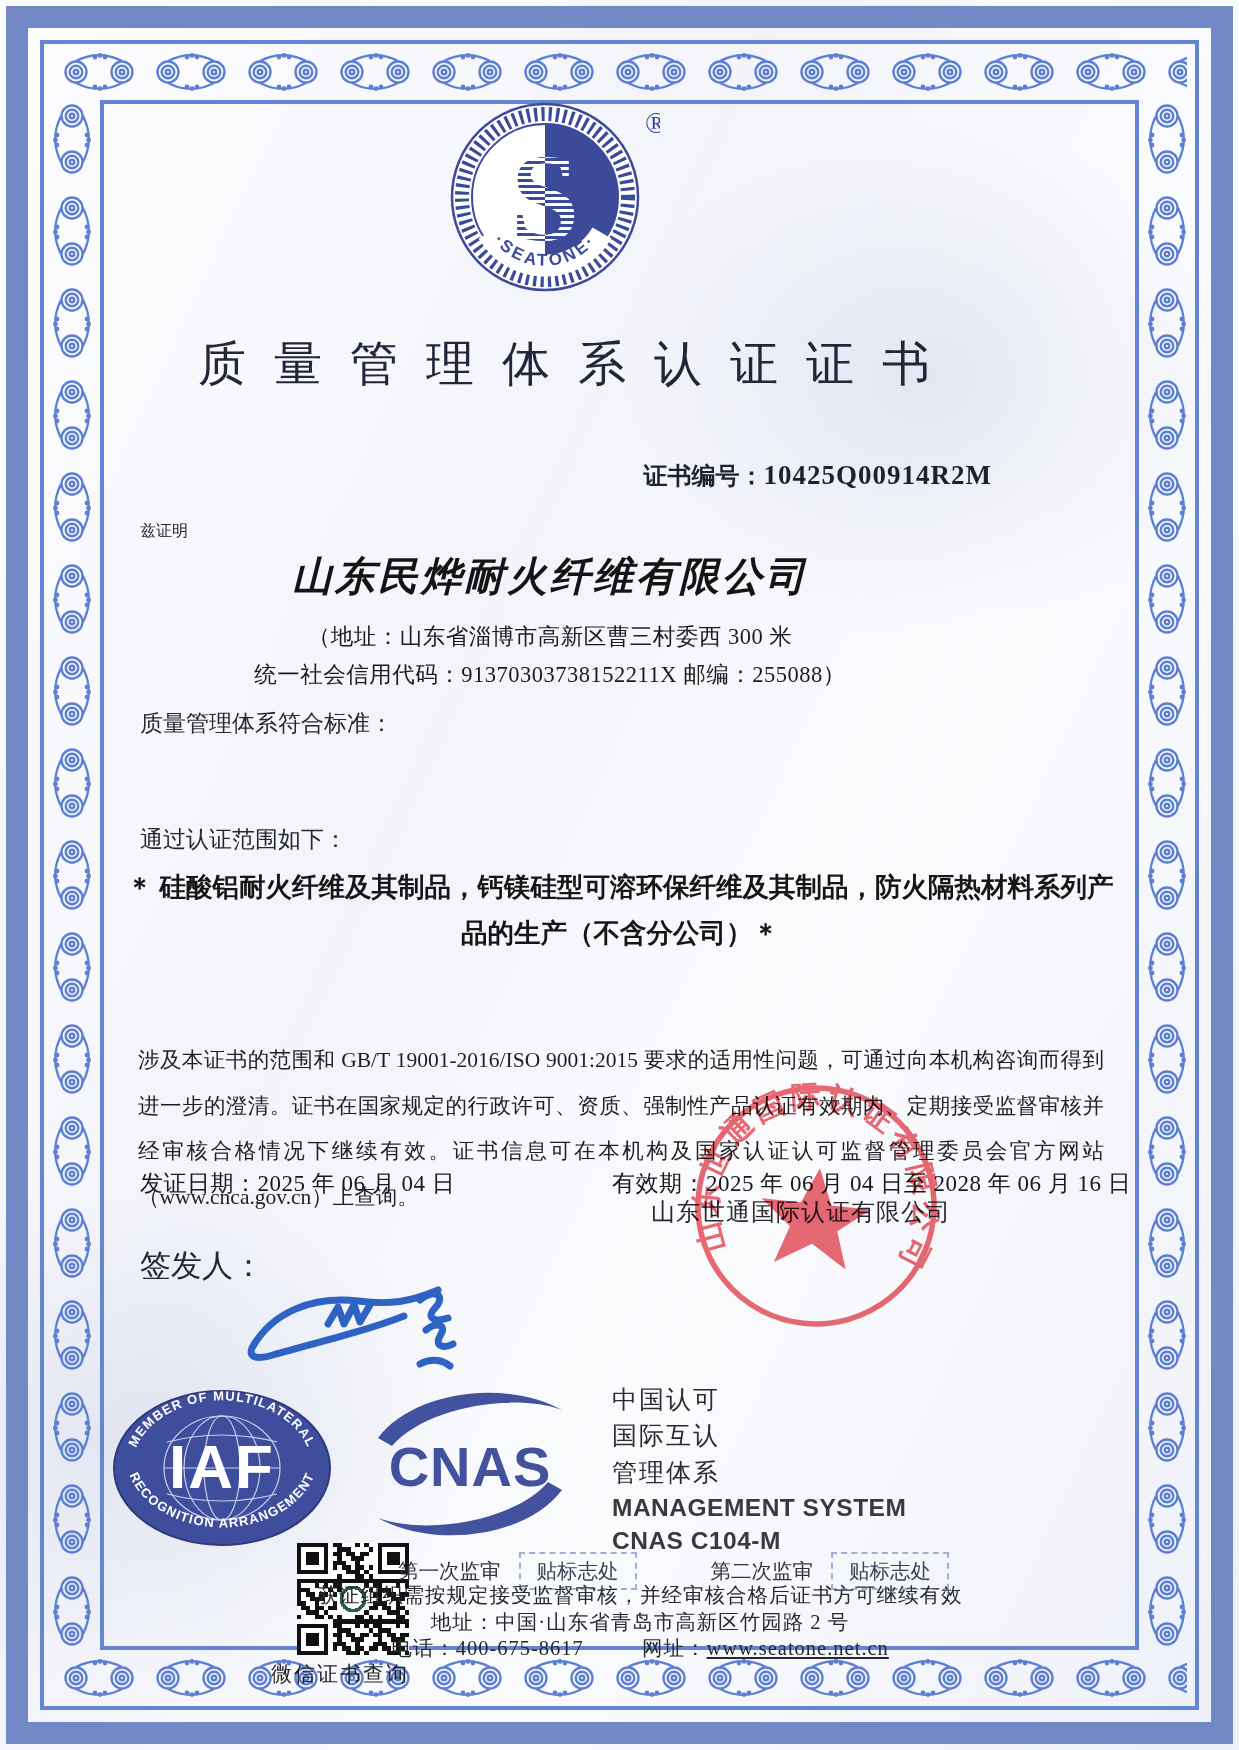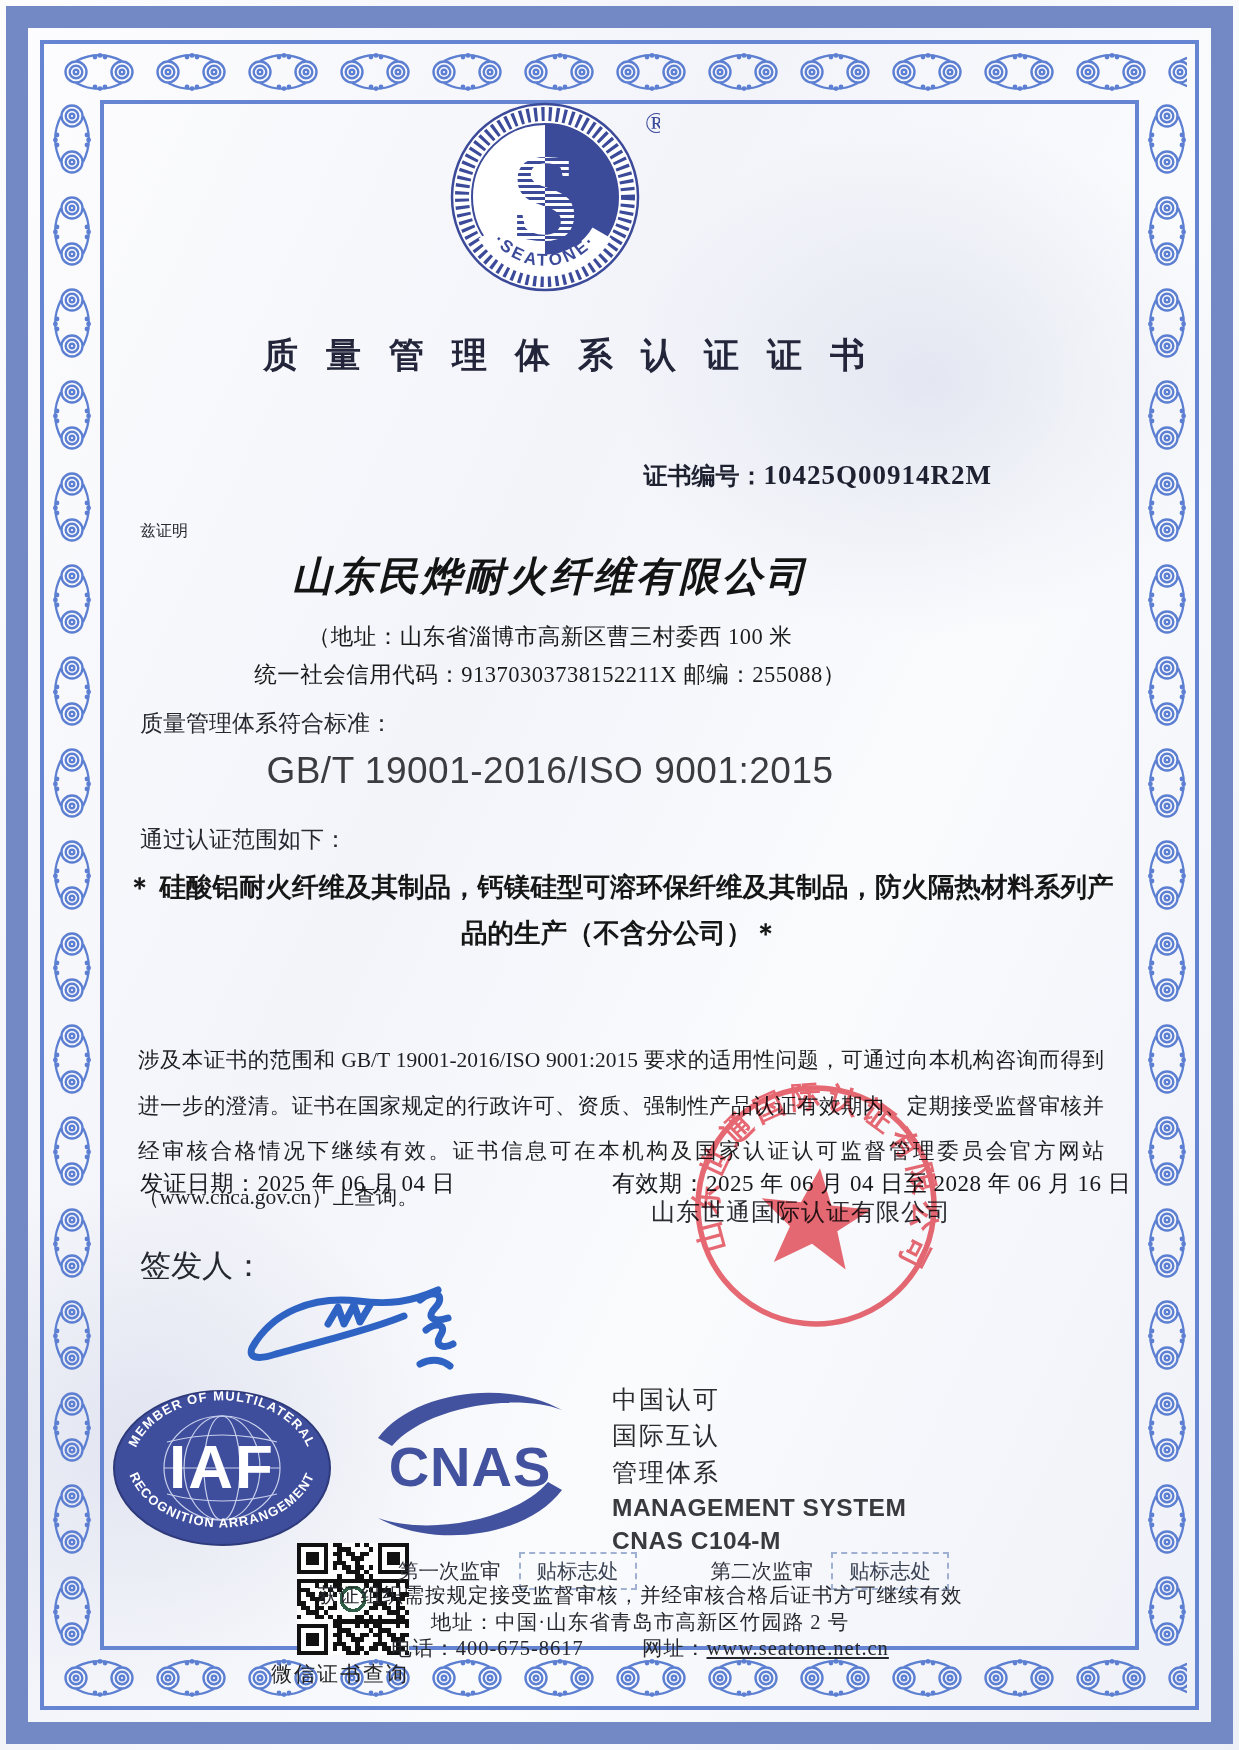--- a/index.html
+++ b/index.html
@@ -15,21 +15,21 @@
   .scroll-bottom{left:52px;right:52px;bottom:52px;height:40px;}
   .scroll-left{top:92px;bottom:92px;left:52px;width:40px;}
   .scroll-right{top:92px;bottom:92px;right:52px;width:40px;}
   .scroll-strip svg{width:100%;height:100%;display:block;}
   .wash{position:absolute;width:620px;height:520px;border-radius:50%;
     background:radial-gradient(closest-side,rgba(196,202,224,.38),rgba(196,202,224,0));
     pointer-events:none;}
   
   .abs{position:absolute;}
   .center{text-align:center;}
-  .title{font-size:35px;font-weight:bold;letter-spacing:28px;padding-left:28px;color:#23263a;}
+  .title{font-size:48px;font-weight:normal;letter-spacing:28px;padding-left:28px;color:#23263a;}
   .certno{font-size:24px;font-weight:bold;}
   .certno .num{font-size:27px;letter-spacing:1px;}
   .small-label{font-size:16px;color:#26282f;}
   .company{font-size:40px;font-weight:bold;letter-spacing:3px;color:#141414;font-style:italic;}
   .addr{font-size:22.5px;color:#1b1b1b;letter-spacing:.5px;}
   .standard{font-family:"Liberation Sans","DejaVu Sans",sans-serif;font-size:37px;color:#3c3c40;letter-spacing:.5px;}
   .scope{font-size:26.5px;font-weight:bold;line-height:1.75;color:#161616;}
   .disclaimer{font-size:21.5px;line-height:2.12;text-align:justify;color:#1f1f22;}
   .daterow{font-size:23px;color:#18181c;letter-spacing:.5px;}
   .issuer{font-size:24px;color:#2a2a30;letter-spacing:1px;}
@@ -157,25 +157,24 @@
   <div class="abs center title" style="left:90px;top:332px;width:920px;">质量管理体系认证证书</div>
 
   <div class="abs certno" style="left:400px;top:460px;width:592px;text-align:right;">
     <span>证书编号：</span><span class="num">10425Q00914R2M</span>
   </div>
 
   <div class="abs small-label" style="left:140px;top:521px;">兹证明</div>
 
   <div class="abs center company" style="left:90px;top:549px;width:920px;">山东民烨耐火纤维有限公司</div>
 
-  <div class="abs center addr" style="left:90px;top:621px;width:920px;">（地址：山东省淄博市高新区曹三村委西 100 米</div>
+  <div class="abs center addr" style="left:90px;top:621px;width:920px;">（地址：山东省淄博市高新区曹三村委西 300 米</div>
   <div class="abs center addr" style="left:90px;top:659px;width:920px;">统一社会信用代码：91370303738152211X 邮编：255088）</div>
 
   <div class="abs small-label" style="left:140px;top:708px;font-size:23px;">质量管理体系符合标准：</div>
-  <div class="abs center standard" style="left:90px;top:750px;width:920px;">GB/T 19001-2016/ISO 9001:2015</div>
 
   <div class="abs small-label" style="left:140px;top:824px;font-size:23px;">通过认证范围如下：</div>
   <div class="abs center scope" style="left:120px;top:864px;width:1000px;">＊ 硅酸铝耐火纤维及其制品，钙镁硅型可溶环保纤维及其制品，防火隔热材料系列产品的生产（不含分公司）＊</div>
 
   <div class="abs disclaimer" style="left:138px;top:1038px;width:966px;">涉及本证书的范围和 GB/T 19001-2016/ISO 9001:2015 要求的适用性问题，可通过向本机构咨询而得到进一步的澄清。证书在国家规定的行政许可、资质、强制性产品认证有效期内、定期接受监督审核并经审核合格情况下继续有效。证书信息可在本机构及国家认证认可监督管理委员会官方网站（www.cnca.gov.cn）上查询。</div>
 
   <div class="abs daterow" style="left:140px;top:1168px;">
     <span>发证日期：</span><span>2025 年 06 月 04 日</span>
   </div>
   <div class="abs daterow" style="left:612px;top:1168px;">

